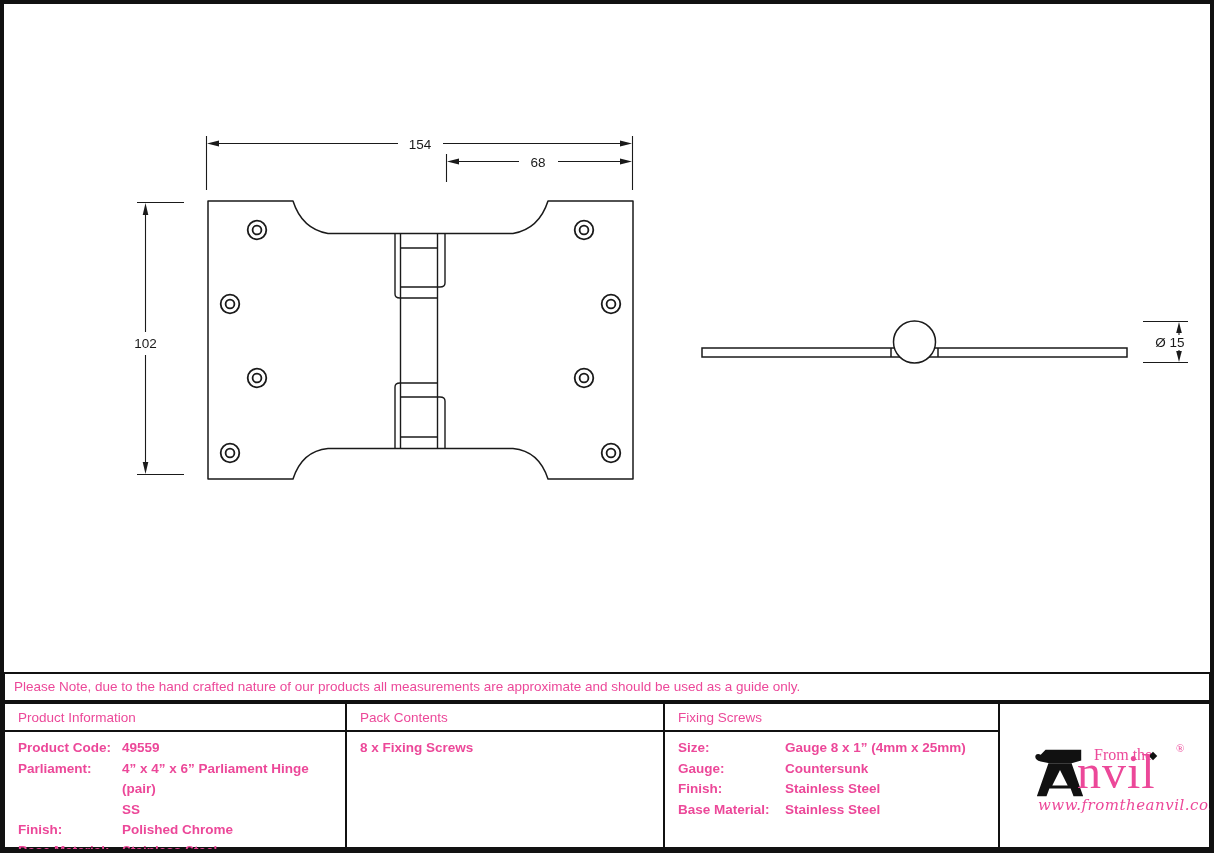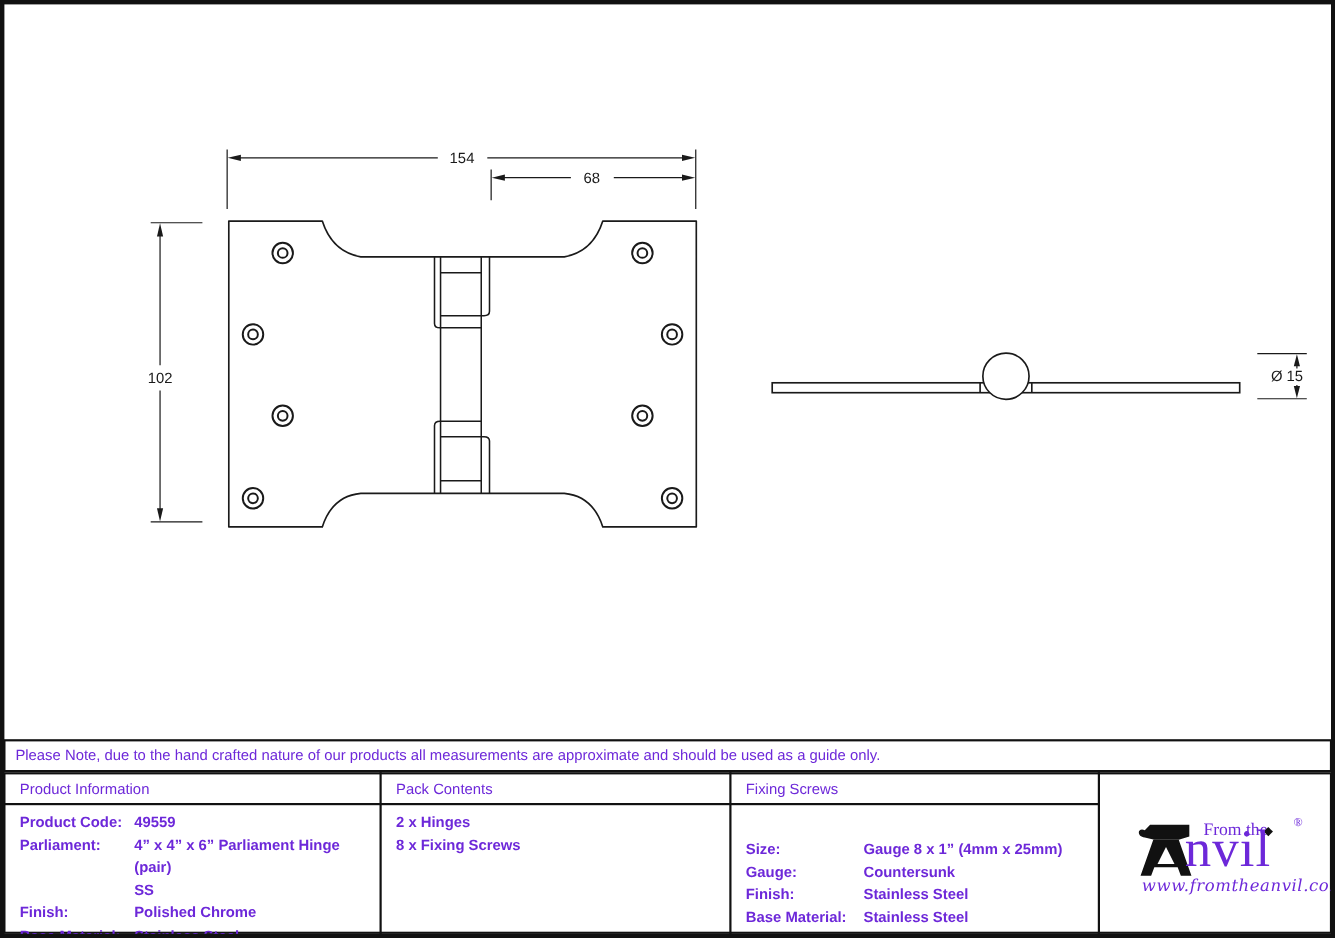--- a/index.html
+++ b/index.html
@@ -1,21 +1,21 @@
 <!DOCTYPE html>
 <html><head>
 <meta charset="utf-8">
 <style>
   html,body{margin:0;padding:0;background:#e8e8e8;}
   .page{
     position:relative;
     width:1214px;height:853px;
     background:#ffffff;
     font-family:"Liberation Sans",sans-serif;
-    color:#6d28d9;
+    color:#ec4899;
     overflow:hidden;
   }
   .outer-border{
     position:absolute;inset:0;
     border:4px solid #111;
     pointer-events:none;
   }
   .abs{position:absolute;}
   svg text{
     font-family:"Liberation Sans",sans-serif;
@@ -34,21 +34,21 @@
     left:3px;top:702px;width:1208px;height:147px;
     border:2px solid #111;box-sizing:border-box;
   }
   .vline{width:2px;top:702px;height:147px;background:#111;}
   .header-underline{left:3px;top:730px;width:997px;height:2px;background:#111;}
   .col-header{top:710px;font-size:13.5px;}
   .cell{
     top:738px;font-size:13.5px;line-height:20.6px;font-weight:bold;
   }
   .kv{display:grid;grid-template-columns:104px auto;}
-  .kv3{display:grid;grid-template-columns:107px auto;margin-top:24px;}
+  .kv3{display:grid;grid-template-columns:107px auto;}
   .kv span{display:block;}
   .plain-list span{display:block;}
   
   .logo{
     left:1030px;top:740px;width:175px;height:105px;
   }
   .logo .from-the{
     position:absolute;left:64px;top:6px;
     font-family:"Liberation Serif",serif;
     font-size:16px;
@@ -188,21 +188,20 @@
         <span>4” x 4” x 6” Parliament Hinge (pair)</span>
         <span style="display:block">SS</span>
       </span>
     <span>Finish:</span>
     <span>Polished Chrome</span>
     <span>Base Material:</span>
     <span>Stainless Steel</span>
   </div>
 
   <div class="abs cell plain-list" style="left:360px;width:290px">
-    <span>2 x Hinges</span>
     <span>8 x Fixing Screws</span>
   </div>
 
   <div class="abs cell kv3" style="left:678px;width:312px">
     <span>Size:</span>
     <span>Gauge 8 x 1” (4mm x 25mm)</span>
     <span>Gauge:</span>
     <span>Countersunk</span>
     <span>Finish:</span>
     <span>Stainless Steel</span>

